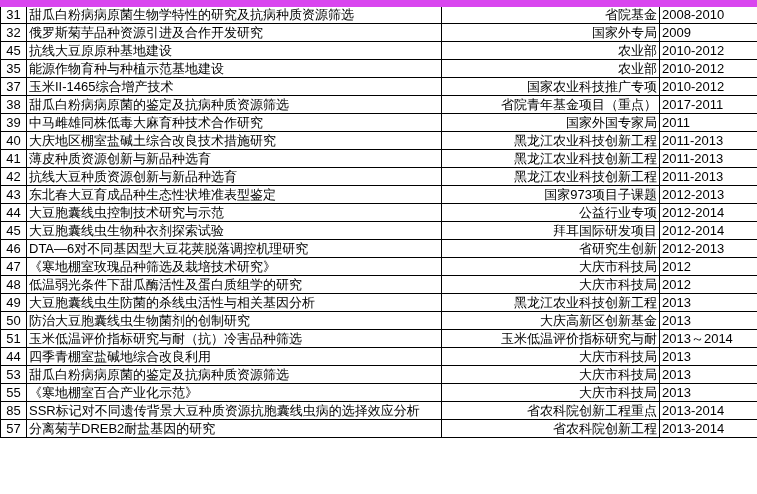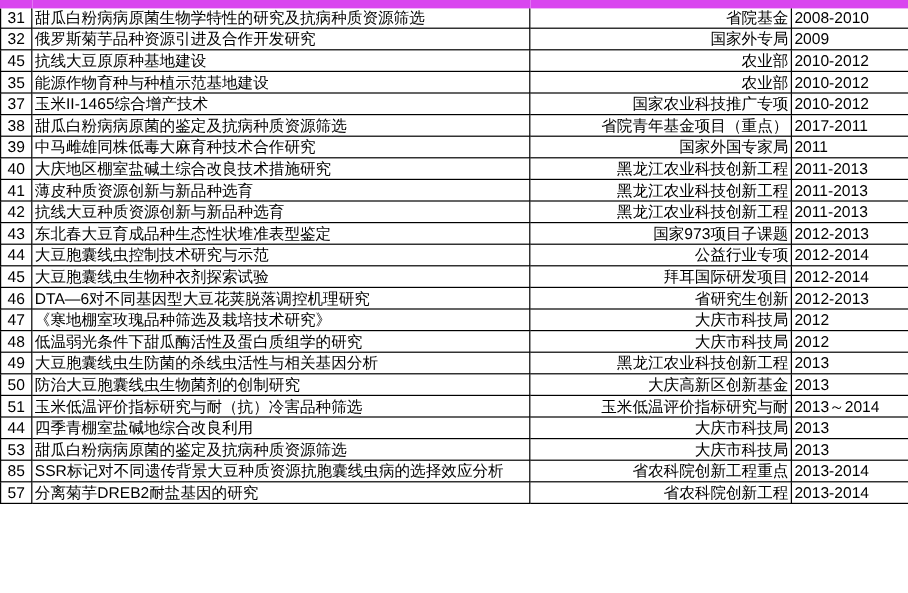--- a/index.html
+++ b/index.html
@@ -189,20 +189,26 @@
           <td class="source">大庆市科技局</td>
           <td class="year">2013</td>
         </tr>
         <tr>
           <td class="num">53</td>
           <td class="title">甜瓜白粉病病原菌的鉴定及抗病种质资源筛选</td>
           <td class="source">大庆市科技局</td>
           <td class="year">2013</td>
         </tr>
         <tr>
+          <td class="num">55</td>
+          <td class="title">《寒地棚室百合产业化示范》</td>
+          <td class="source">大庆市科技局</td>
+          <td class="year">2013</td>
+        </tr>
+        <tr>
           <td class="num">85</td>
           <td class="title">SSR标记对不同遗传背景大豆种质资源抗胞囊线虫病的选择效应分析</td>
           <td class="source">省农科院创新工程重点</td>
           <td class="year">2013-2014</td>
         </tr>
         <tr>
           <td class="num">57</td>
           <td class="title">分离菊芋DREB2耐盐基因的研究</td>
           <td class="source">省农科院创新工程</td>
           <td class="year">2013-2014</td>

